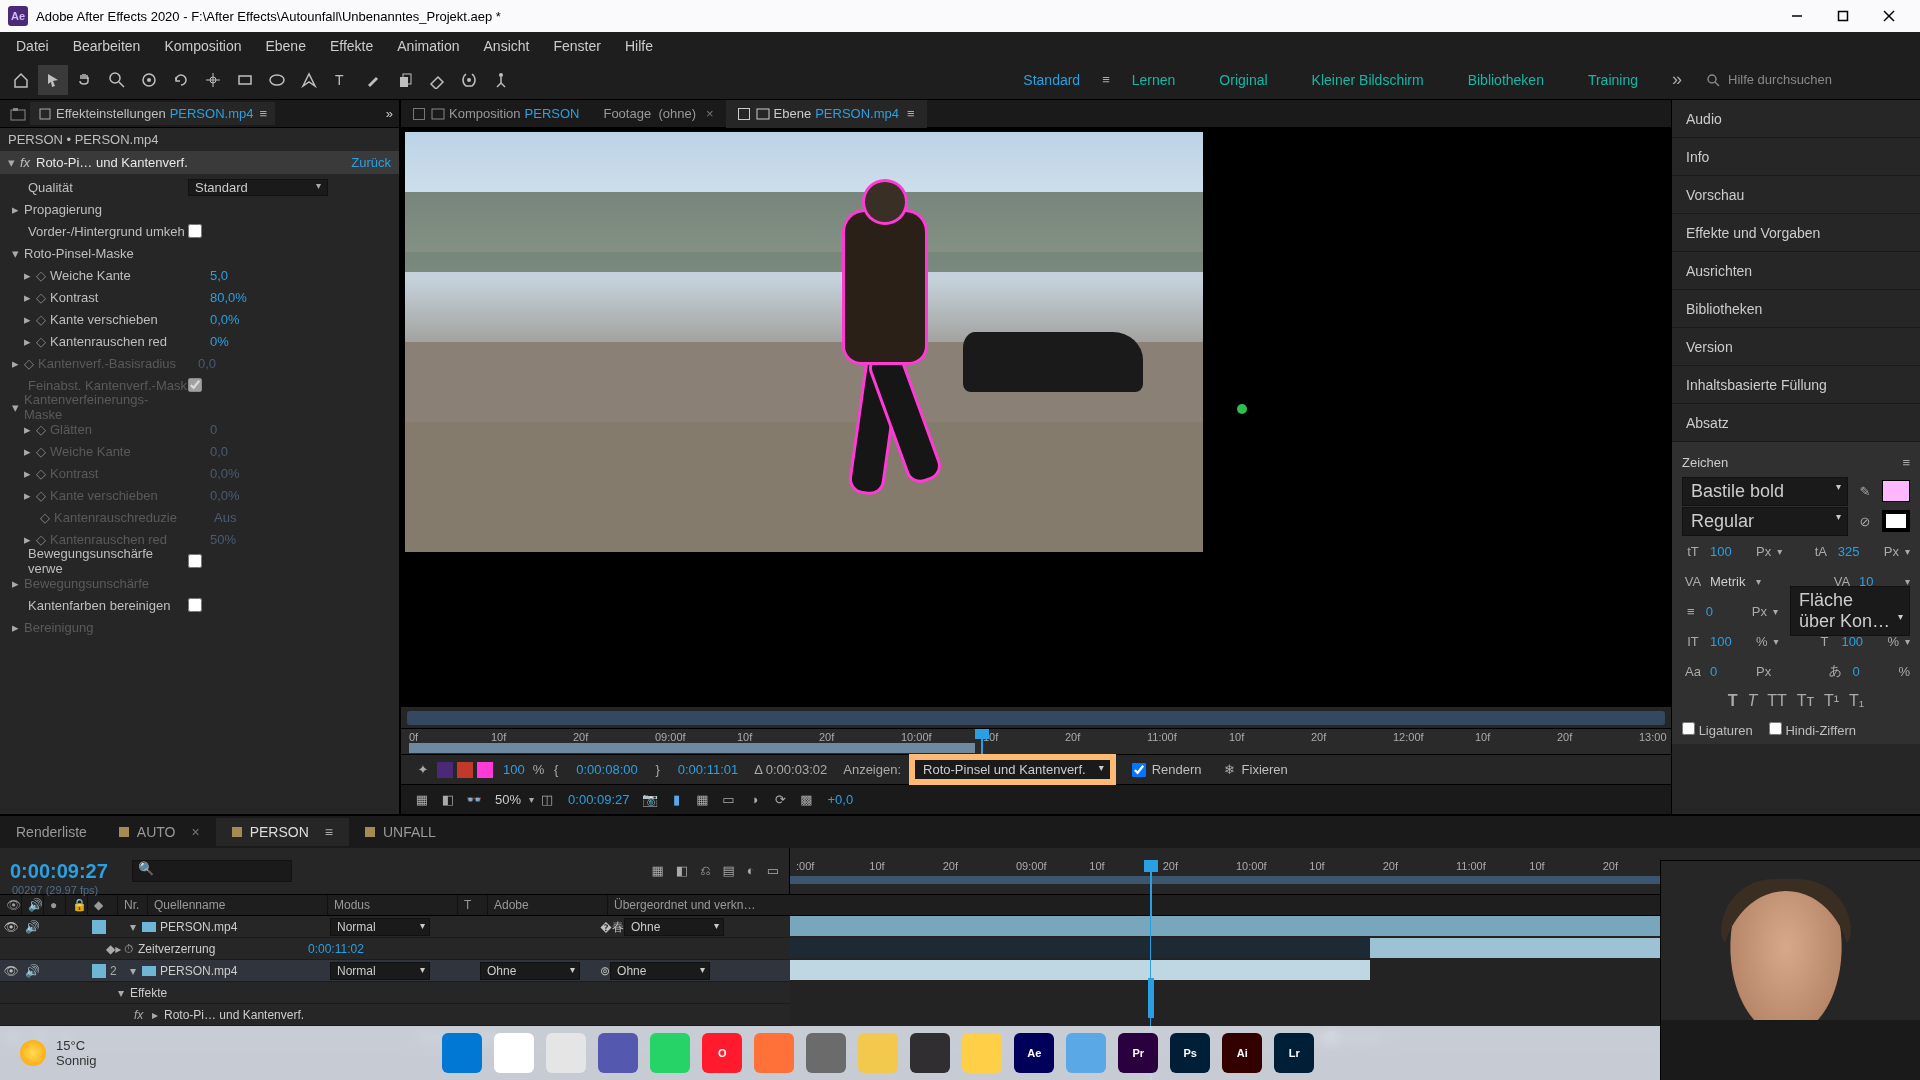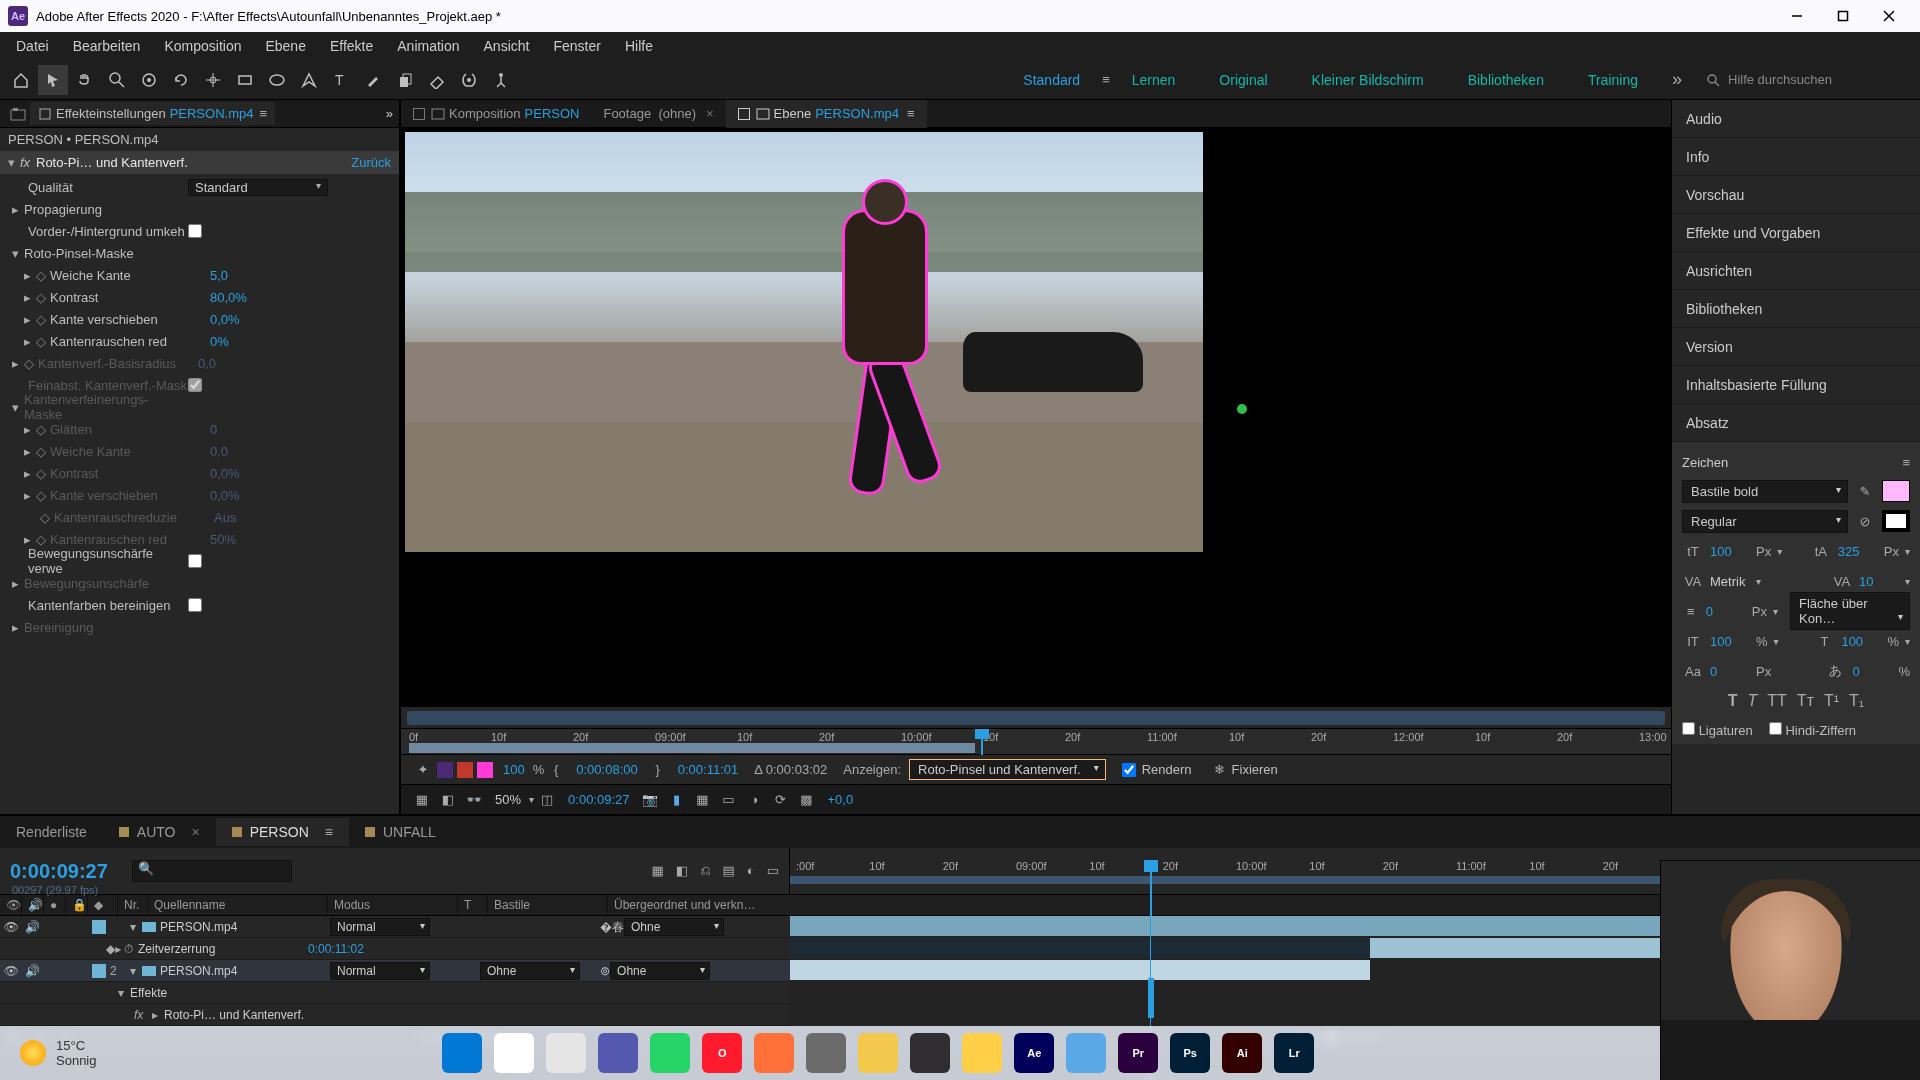--- a/index.html
+++ b/index.html
@@ -89,36 +89,36 @@
   .mini-ruler .tick { position:absolute; top:2px; font-size:11px; }
   .mini-ruler .seg { position:absolute; top:14px; height:10px; background:#6f8aa0; }
   .mini-ruler .cti { position:absolute; top:0; width:2px; height:26px; background:#2aa0e2; }
   .mini-ruler .cti::before { content:""; position:absolute; left:-6px; top:0; width:14px; height:10px; background:#2aa0e2; }
 
   .opts-row { height: 30px; background:#262626; border-top:1px solid #000; display:flex; align-items:center; padding: 0 10px; font-size:13px; }
   .opts-row .ico { width:24px; text-align:center; color:#aaa; }
   .opts-row .swatch { width:16px;height:16px;margin:0 2px; }
   .opts-row .tc { color:#2aa0e2; padding: 0 8px; }
   .opts-row .lbl { color:#aaa; padding: 0 8px; }
-  .opts-row .sel { background:#1a1a1a; border:1px solid #fdba74; padding:2px 24px 2px 8px; color:#ccc; position:relative;}
+  .opts-row .sel { background:#1a1a1a; border:6px solid #fdba74; padding:2px 24px 2px 8px; color:#ccc; position:relative;}
   .opts-row .sel::after { content:"▾"; position:absolute; right:6px; font-size:10px; }
   .opts-row input[type=checkbox]{width:14px;height:14px;margin-right:6px;}
 
   .btm-row { height: 30px; background:#1a1a1a; border-top:1px solid #000; display:flex; align-items:center; padding:0 8px; font-size:13px; }
   .btm-row .ico { width:26px; text-align:center; color:#aaa; }
   .btm-row .zoom { color:#ccc; padding:0 8px; }
   .btm-row .tc { color:#2aa0e2; padding:0 8px; }
 
   
   .right-panel { width: 248px; background: #262626; display:flex; flex-direction:column; }
   .right-panel .rsection { height: 38px; display:flex; align-items:center; padding:0 14px; border-bottom:1px solid #1a1a1a; font-size:14px; color:#ccc; }
   .char-panel { background:#303030; padding: 6px 10px; flex:0 0 auto; }
   .char-panel .hdr { display:flex; align-items:center; height:28px; color:#ccc; }
   .char-panel .row { display:flex; align-items:center; height:30px; gap:6px; }
-  .char-panel .sel { flex:1; background:#1a1a1a; border:1px solid #111; padding:3px 18px 3px 8px; color:#ccc; position:relative; font-size:13px;}
+  .char-panel .sel { flex:1; background:#1a1a1a; border:1px solid #111; padding:3px 18px 3px 8px; color:#ccc; position:relative; font-size:18px;}
   .char-panel .sel::after{ content:"▾"; position:absolute; right:6px; font-size:10px; }
   .char-panel .swatch { width:28px; height:22px; background:#ffb8ff; border:1px solid #000; }
   .char-panel .swatch.stroke { background:#fff; box-shadow: inset 0 0 0 3px #000; }
   .char-panel .ico { width:22px; color:#aaa; font-size:13px; text-align:center; }
   .char-panel .val { color:#2aa0e2; min-width:40px; }
   .char-panel .unit { color:#aaa; }
   .char-panel .caret { color:#aaa; font-size:10px; }
   .char-panel .tsty { display:flex; gap:10px; justify-content:center; padding:6px 0; color:#aaa; font-size:16px;}
   .char-panel .chkrow { display:flex; align-items:center; gap:16px; padding-top:6px; }
 
@@ -752,21 +752,21 @@
     <div class="c" style="width:180px">
         <span>Quellenname</span>
       </div>
     <div class="c" style="width:130px">
         <span>Modus</span>
       </div>
     <div class="c" style="width:30px">
         <span>T</span>
       </div>
     <div class="c" style="width:120px">
-        <span>Bastile</span>
+        <span>Adobe</span>
       </div>
     <div class="c" style="flex:1">
         <span>Übergeordnet und verkn…</span>
       </div>
   </div>
 
   <div class="tl-rows">
     <div class="left">
       <div class="tl-row">
         <span class="eye">👁</span>

